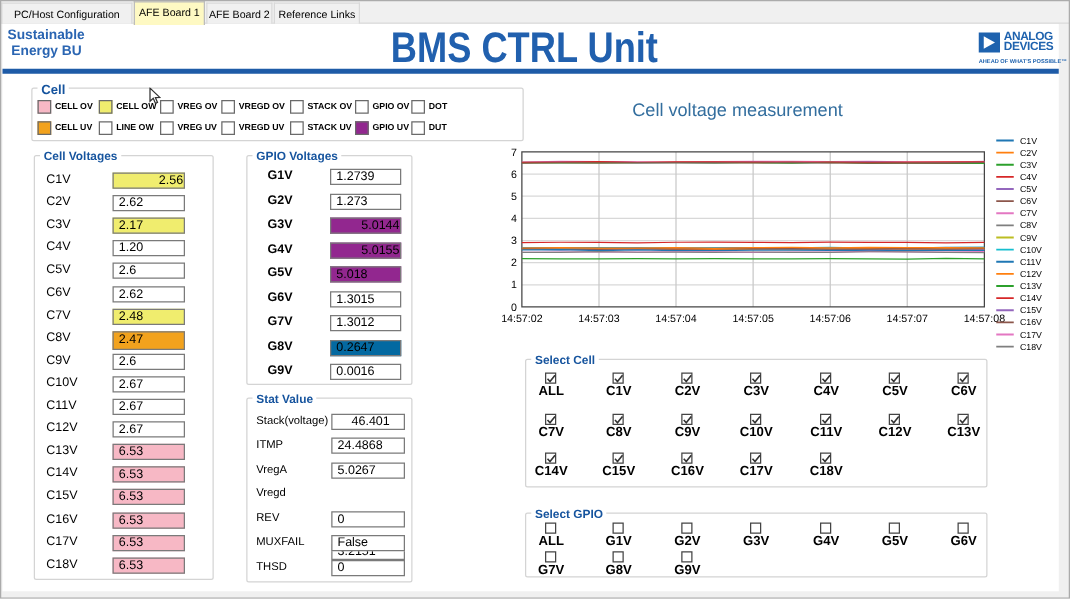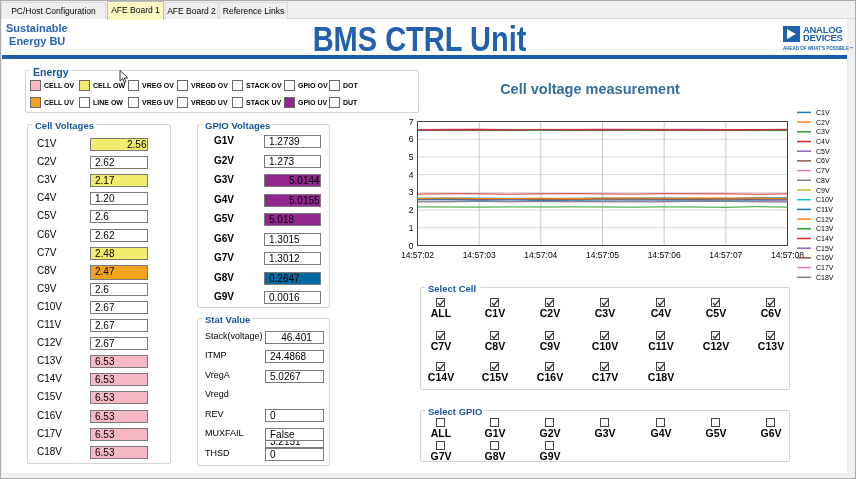--- a/index.html
+++ b/index.html
@@ -32,21 +32,21 @@
 <div class="abs" style="left:6px; top:22px; width:130px; font-size:11px; font-weight:bold; color:#2a65b2; line-height:12.5px;">Sustainable<br>&nbsp;Energy BU</div>
 <div class="abs" style="left:-3px; top:19.5px; width:845px; text-align:center; font-size:29px; font-weight:bold; color:#2160ae; transform:scaleY(1.18); transform-origin:50% 0;">BMS CTRL Unit</div>
 <div class="abs" style="left:2px; top:55px; width:845px; height:4px; background:#1e5ba7;"></div>
 
 <div class="abs" style="left:783px; top:26px; width:17px; height:16px; background:#1e62ae;"></div>
 <div class="abs" style="left:787px; top:29px; width:0; height:0; border-left:9px solid #fff; border-top:5px solid transparent; border-bottom:5px solid transparent;"></div>
 <div class="abs" style="left:803px; top:26px; font-size:9.5px; font-weight:bold; color:#1e62ae; line-height:7.8px; letter-spacing:-0.3px;">ANALOG<br>DEVICES</div>
 <div class="abs" style="left:783px; top:45.5px; width:62px; font-size:4.5px; font-weight:bold; color:#1e62ae; white-space:nowrap; letter-spacing:0px;">AHEAD OF WHAT'S POSSIBLE™</div>
 
 <div class="panel" style="left:25px; top:69.5px; width:394px; height:43.5px;">
-    <div class="ptitle" style="font-size:10.5px; top:-4.5px;">Energy</div>
+    <div class="ptitle" style="font-size:10.5px; top:-4.5px;">Cell</div>
   </div>
 <div class="cb" style="left:30px; top:80.0px; background:#f7b8c5;"></div>
 <div class="flab" style="left:44px; top:82.0px;">CELL OV</div>
 <div class="cb" style="left:79px; top:80.0px; background:#f0ed6e;"></div>
 <div class="flab" style="left:93px; top:82.0px;">CELL OW</div>
 <div class="cb" style="left:128px; top:80.0px; background:#fff;"></div>
 <div class="flab" style="left:142px; top:82.0px;">VREG OV</div>
 <div class="cb" style="left:177px; top:80.0px; background:#fff;"></div>
 <div class="flab" style="left:191px; top:82.0px;">VREGD OV</div>
 <div class="cb" style="left:232px; top:80.0px; background:#fff;"></div>
@@ -139,21 +139,21 @@
 <div class="rlab" style="left:205px; top:369.9px; font-size:9px;">VregA</div>
 <div class="vbox" style="left:265px; top:369.9px; width:59px; height:13px; line-height:11px; background:#fff;">5.0267</div>
 <div class="rlab" style="left:205px; top:389.4px; font-size:9px;">Vregd</div>
 <div class="vbox" style="left:265px; top:389.4px; width:59px; height:13px; line-height:11px; background:#fff;margin-top:46px;">3.2151</div>
 <div class="rlab" style="left:205px; top:408.9px; font-size:9px;">REV</div>
 <div class="vbox" style="left:265px; top:408.9px; width:59px; height:13px; line-height:11px; background:#fff;">0</div>
 <div class="rlab" style="left:205px; top:428.4px; font-size:9px;">MUXFAIL</div>
 <div class="vbox" style="left:265px; top:428.4px; width:59px; height:13px; line-height:11px; background:#fff;">False</div>
 <div class="rlab" style="left:205px; top:447.9px; font-size:9px;">THSD</div>
 <div class="vbox" style="left:265px; top:447.9px; width:59px; height:13px; line-height:11px; background:#fff;">0</div>
-<div class="abs" style="left:400px; top:81px; width:380px; text-align:center; font-size:14.5px; color:#336e9e;font-weight:bold;">Cell voltage measurement</div>
+<div class="abs" style="left:400px; top:81px; width:380px; text-align:center; font-size:14.5px; color:#336e9e;">Cell voltage measurement</div>
 <svg class="abs" style="left:395px; top:105px;" width="461" height="190" viewBox="0 0 461 190">
     <line x1="22.5" y1="122.8" x2="392.5" y2="122.8" stroke="#d8d8d8" stroke-width="1"></line>
     <line x1="22.5" y1="105.1" x2="392.5" y2="105.1" stroke="#d8d8d8" stroke-width="1"></line>
     <line x1="22.5" y1="87.4" x2="392.5" y2="87.4" stroke="#d8d8d8" stroke-width="1"></line>
     <line x1="22.5" y1="69.6" x2="392.5" y2="69.6" stroke="#d8d8d8" stroke-width="1"></line>
     <line x1="22.5" y1="51.9" x2="392.5" y2="51.9" stroke="#d8d8d8" stroke-width="1"></line>
     <line x1="22.5" y1="34.2" x2="392.5" y2="34.2" stroke="#d8d8d8" stroke-width="1"></line>
     <line x1="84.2" y1="16.5" x2="84.2" y2="140.5" stroke="#c8c8c8" stroke-width="1"></line>
     <line x1="145.8" y1="16.5" x2="145.8" y2="140.5" stroke="#c8c8c8" stroke-width="1"></line>
     <line x1="207.5" y1="16.5" x2="207.5" y2="140.5" stroke="#c8c8c8" stroke-width="1"></line>

